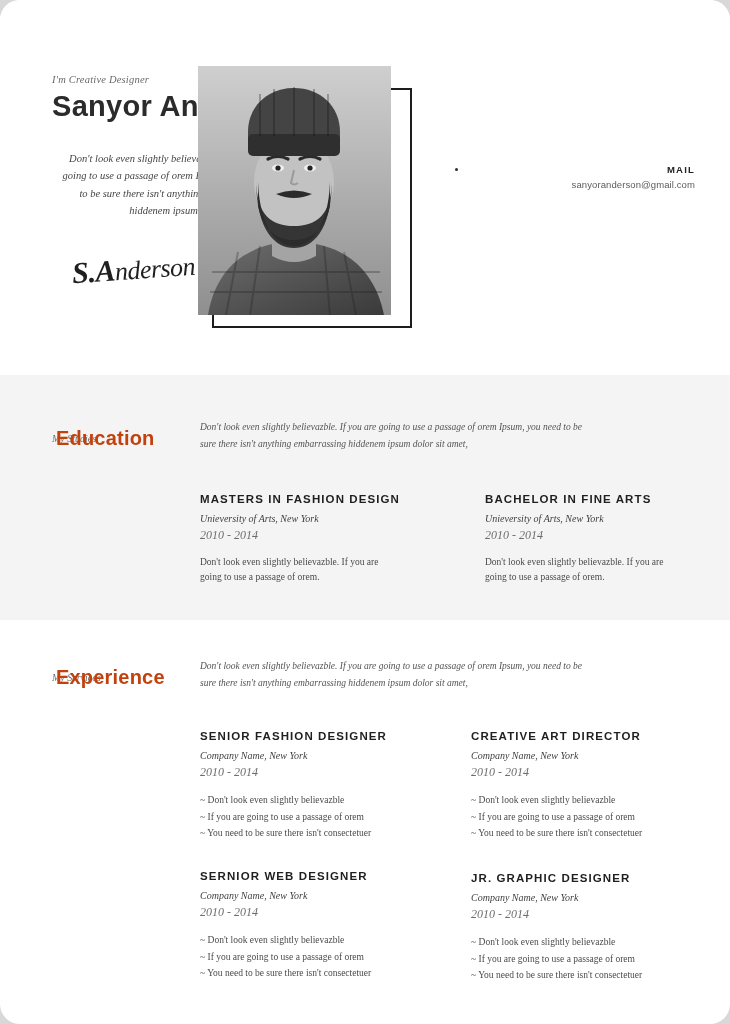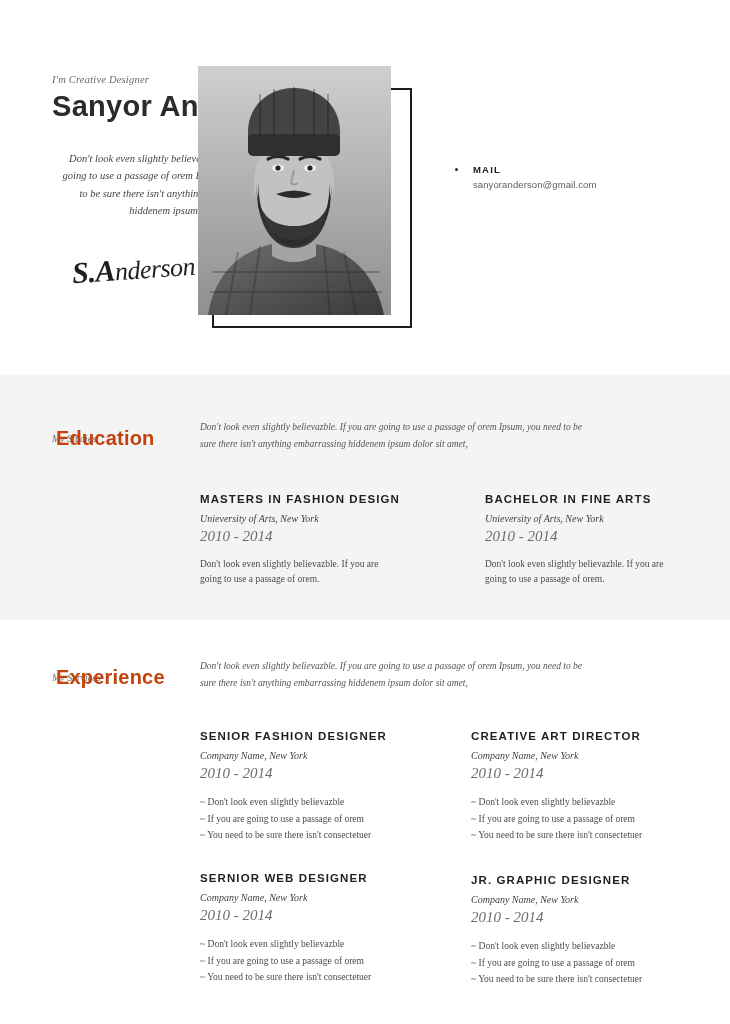--- a/index.html
+++ b/index.html
@@ -10,20 +10,21 @@
   body {
     font-family: "Liberation Sans", sans-serif;
     -webkit-font-smoothing: antialiased;
   }
   .page {
     position: relative;
     width: 730px;
     height: 1024px;
     background: #ffffff;
     overflow: hidden;
+    border-radius: 20px;
   }
 
   
   .header {
     position: relative;
     height: 375px;
     background: #ffffff;
     padding: 0;
   }
   .hdr-left {
@@ -126,20 +127,21 @@
   .contacts {
     position: absolute;
     left: 455px;
     top: 164px;
     width: 240px;
   }
   .contact-item {
     position: relative;
     padding-left: 18px;
     margin-bottom: 17px;
+    text-align: right;
   }
   .contact-item .bullet {
     position: absolute;
     left: 0;
     top: 4px;
     width: 3px;
     height: 3px;
     border-radius: 50%;
     background: #2b2b2b;
   }
@@ -210,21 +212,21 @@
   .entry-sub {
     font-family: "Liberation Serif", serif;
     font-style: italic;
     font-size: 10px;
     color: #3f3f3f;
     margin-bottom: 4px;
   }
   .entry-date {
     font-family: "Liberation Serif", serif;
     font-style: italic;
-    font-size: 15px;
+    font-size: 12px;
     color: #6d6d6d;
     margin-bottom: 12px;
   }
   .entry-body {
     font-family: "Liberation Serif", serif;
     font-size: 9.5px;
     line-height: 1.6;
     color: #4a4a4a;
     width: 195px;
   }

